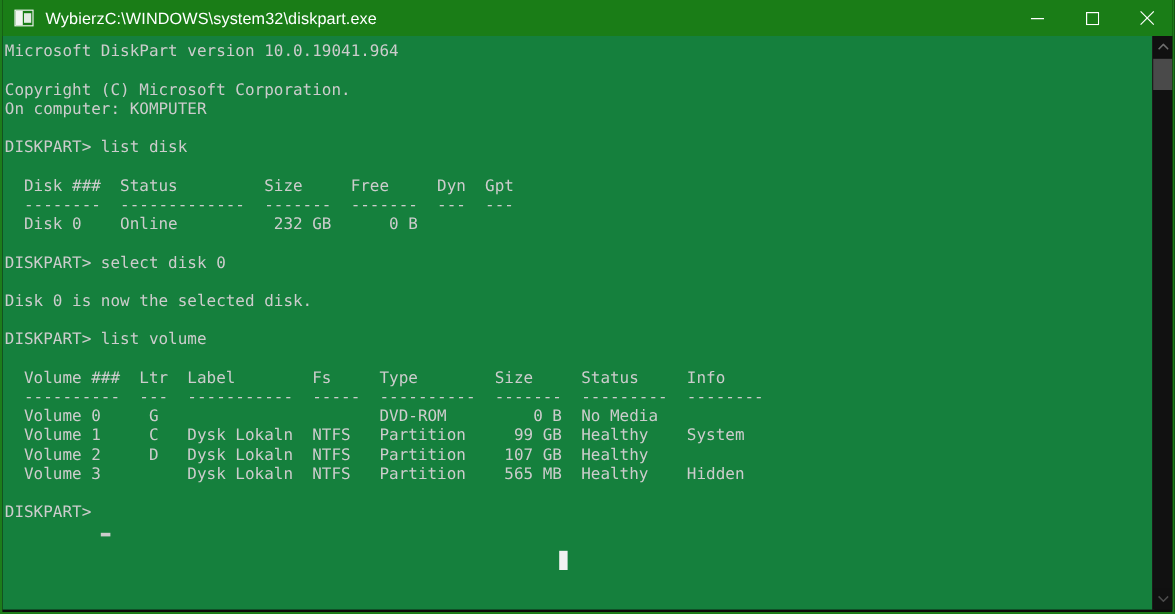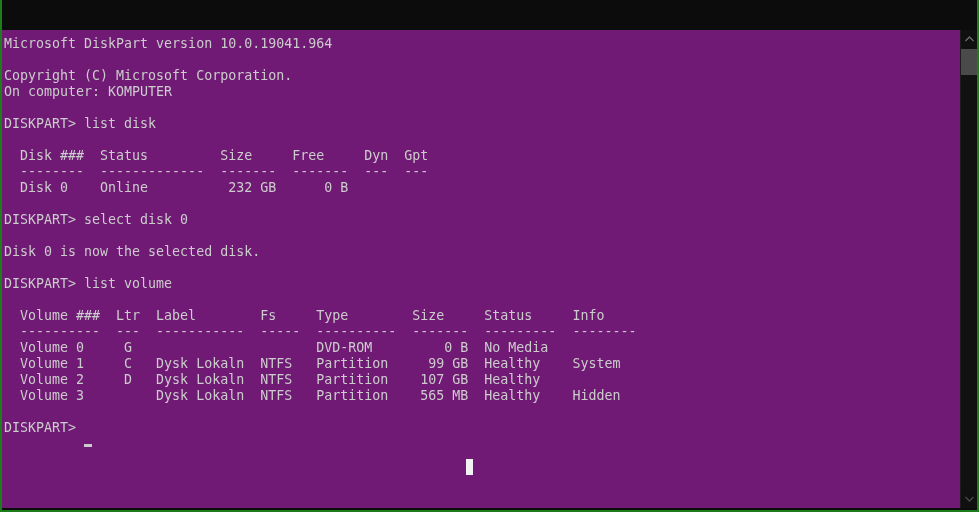--- a/index.html
+++ b/index.html
@@ -81,21 +81,21 @@
   }
   .wc svg { display: block; }
 
   
   #console {
     position: absolute;
     top: 30px;
     left: 0;
     width: 960px;
     height: 478px;
-    background: #701a75;
+    background: #15803d;
     padding: 6px 0 0 2px;
     overflow: hidden;
   }
 
   pre#console-text {
     font-family: "DejaVu Sans Mono", "Liberation Mono", monospace;
     font-size: 13.3px;
     line-height: 16px;
     color: #cccccc;
     white-space: pre;
@@ -159,20 +159,43 @@
     width: 16px;
     bottom: 18px;
     background: #111111;
   }
 </style>
 </head>
 <body>
 
 <div id="window">
 
+  <div id="titlebar">
+    <div id="title-icon"></div>
+    <div id="title-text">WybierzC:\WINDOWS\system32\diskpart.exe</div>
+
+    <div id="window-controls">
+      <div class="wc">
+        <svg width="11" height="11" viewBox="0 0 11 11">
+          <line x1="0" y1="5.5" x2="11" y2="5.5" stroke="#ffffff" stroke-width="1"></line>
+        </svg>
+      </div>
+      <div class="wc">
+        <svg width="11" height="11" viewBox="0 0 11 11">
+          <rect x="0.5" y="0.5" width="10" height="10" fill="none" stroke="#ffffff" stroke-width="1"></rect>
+        </svg>
+      </div>
+      <div class="wc close">
+        <svg width="12" height="12" viewBox="0 0 12 12">
+          <line x1="0.5" y1="0.5" x2="11.5" y2="11.5" stroke="#ffffff" stroke-width="1"></line>
+          <line x1="11.5" y1="0.5" x2="0.5" y2="11.5" stroke="#ffffff" stroke-width="1"></line>
+        </svg>
+      </div>
+    </div>
+  </div>
 
   <div id="console">
     <pre id="console-text">Microsoft DiskPart version 10.0.19041.964
 
 Copyright (C) Microsoft Corporation.
 On computer: KOMPUTER
 
 DISKPART&gt; list disk
 
   Disk ###  Status         Size     Free     Dyn  Gpt

